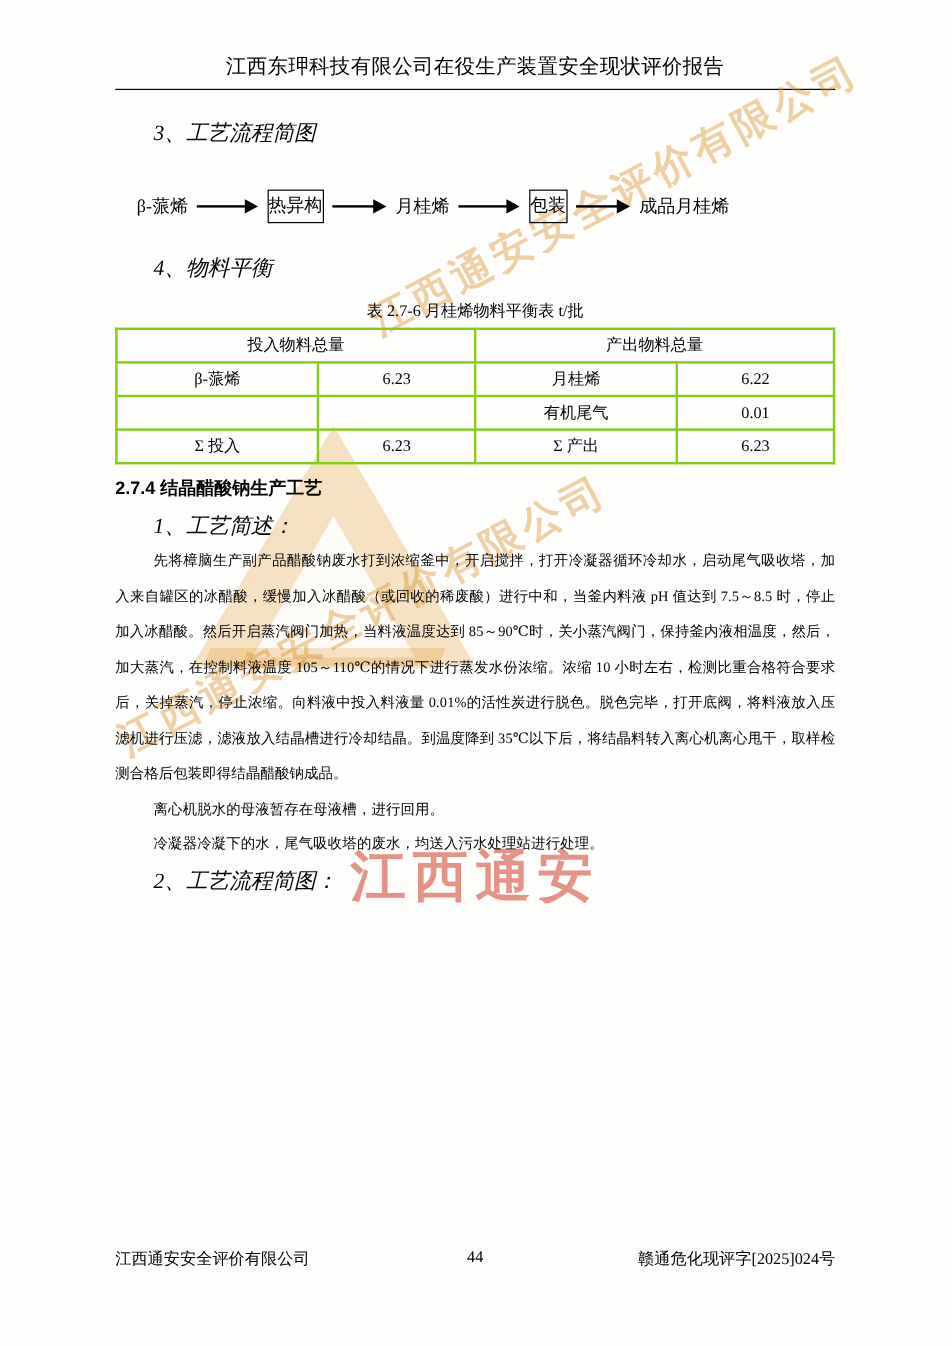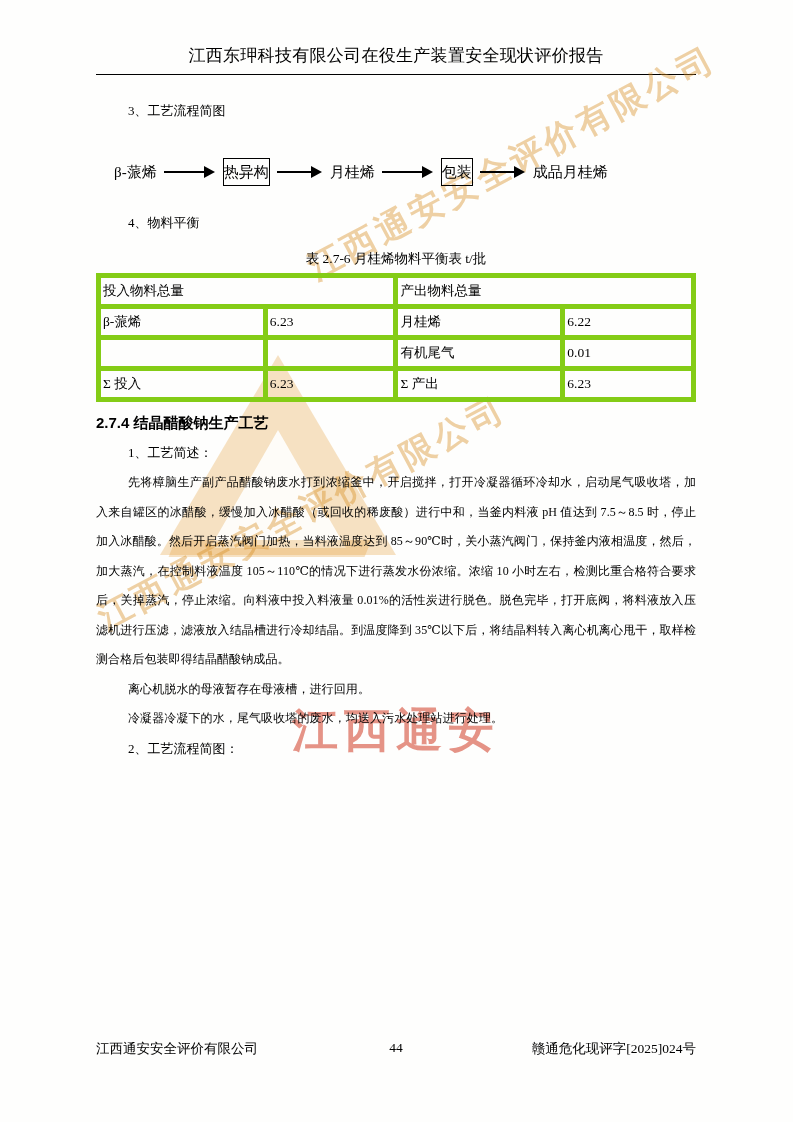--- a/index.html
+++ b/index.html
@@ -99,23 +99,24 @@
   }
 
   
   .content {
     position: absolute;
     left: 96px; top: 96px;
     width: 600px;
     z-index: 10;
   }
   .indent-line {
-    font-size: 13px;
+    font-size: 18px;
     line-height: 30px;
     text-indent: 32px;
+    font-style: italic;
   }
   .section-heading {
     font-family: "Liberation Sans", sans-serif;
     font-weight: bold;
     font-size: 15px;
     line-height: 30px;
     margin-top: 6px;
   }
   .body-para {
     font-size: 12px;
@@ -180,23 +181,23 @@
     margin-top: 12px;
     margin-bottom: 5px;
     font-family: "Liberation Serif", serif;
   }
   table.balance {
     border-collapse: collapse;
     width: 600px;
     font-size: 13.5px;
   }
   table.balance td, table.balance th {
-    border: 5px solid #84cc16;
+    border: 2px solid #84cc16;
     height: 24px;
-    text-align: left;
+    text-align: center;
     font-weight: normal;
     padding: 1px 2px;
   }
   .col-a { width: 170px; }
   .col-b { width: 130px; }
   .col-c { width: 170px; }
   .col-d { width: 130px; }
 
   
   .footer {

